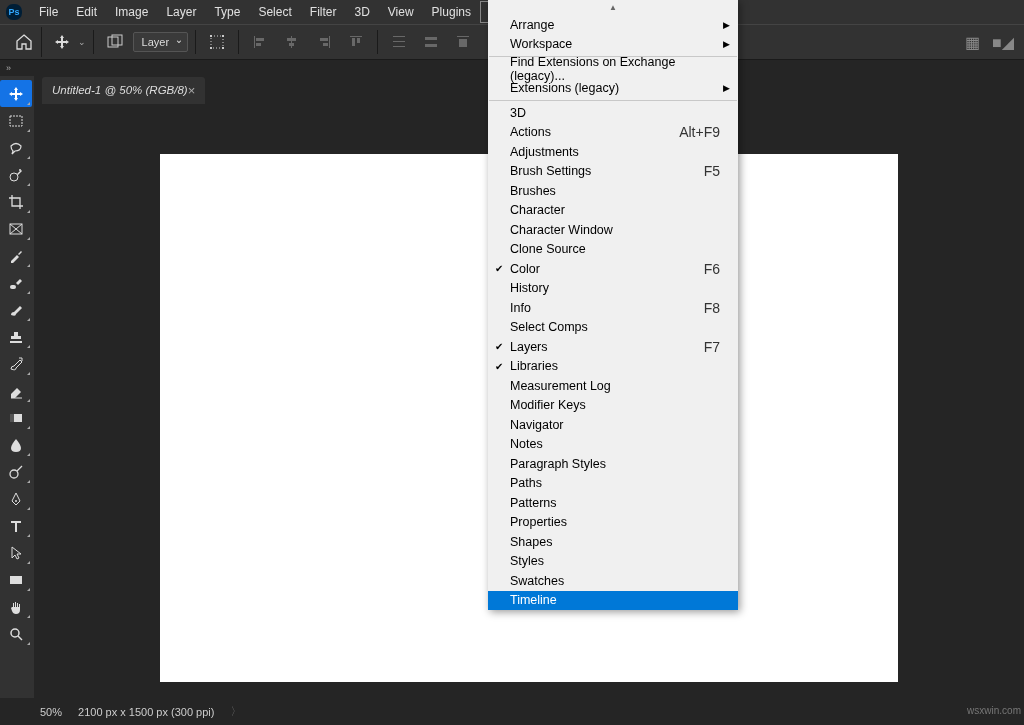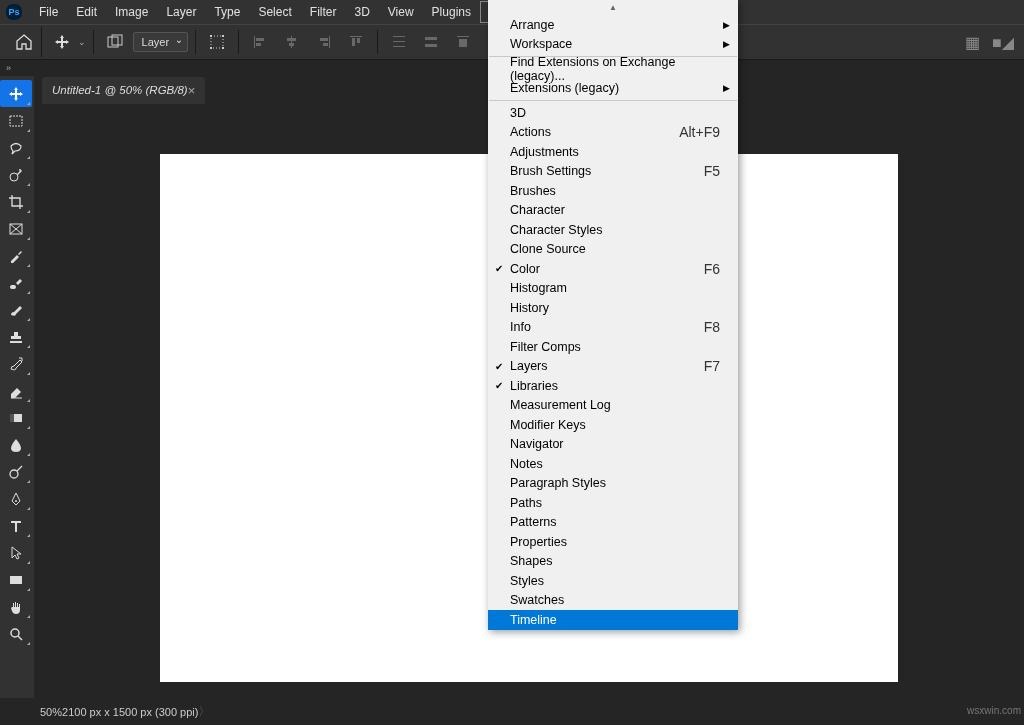--- a/index.html
+++ b/index.html
@@ -30,21 +30,21 @@
   .tool-btn.active { background: #1473e6; border-radius: 2px; }
   .tool-btn .tri { position: absolute; right: 2px; bottom: 2px; width: 0; height: 0; border-left: 3px solid transparent; border-bottom: 3px solid #aaa; }
   
   .canvas-area { flex: 1; background: #252525; display: flex; flex-direction: column; position: relative; }
   .doc-tabs { height: 28px; display: flex; align-items: center; padding-left: 8px; }
   .doc-tab { background: #323232; color: #ddd; font-size: 11.5px; padding: 6px 10px; display: flex; align-items: center; border-radius: 3px 3px 0 0; font-style: italic; }
   .doc-tab .close { font-style: normal; color: #aaa; font-size: 13px; cursor: pointer; }
   .canvas-viewport { flex: 1; display: flex; align-items: flex-start; justify-content: center; padding-top: 50px; overflow: hidden; }
   .canvas { width: 738px; height: 528px; background: #fff; }
   
-  .statusbar { height: 27px; background: #252525; display: flex; align-items: center; font-size: 11px; color: #ccc; padding-left: 40px; }
+  .statusbar { height: 27px; background: #252525; display: flex; align-items: center; font-size: 11px; color: #ccc; padding-left: 40px; gap: 16px; }
   .status-sep { color: #666; }
   
   
   .dropdown { position: absolute; left: 488px; top: 0; width: 250px; background: #f0f0f0; box-shadow: 2px 2px 8px rgba(0,0,0,0.4); font-size: 12.5px; color: #000; z-index: 100; }
   .dd-scroll { display: flex; justify-content: center; padding: 3px 0; color: #666; font-size: 8px; }
   .dd-row { display: flex; align-items: center; height: 19.5px; padding: 0 18px 0 22px; position: relative; cursor: pointer; }
   .dd-row.highlighted { background: #0078d7; color: #fff; }
   .dd-row .chk { position: absolute; left: 7px; font-size: 10px; }
   .dd-row .shortcut { margin-left: auto; color: #333; font-size: 14px; }
   .dd-row .arrow { position: absolute; right: 8px; font-size: 9px; }
@@ -355,42 +355,39 @@
       <span>Brush Settings</span>
       <span class="shortcut">F5</span>
     </div>
     <div class="dd-row">
       <span>Brushes</span>
     </div>
     <div class="dd-row">
       <span>Character</span>
     </div>
     <div class="dd-row">
-      <span>Character Styles</span>
+      <span>Character Window</span>
     </div>
     <div class="dd-row">
       <span>Clone Source</span>
     </div>
     <div class="dd-row">
       <span class="chk">✔</span>
       <span>Color</span>
       <span class="shortcut">F6</span>
     </div>
     <div class="dd-row">
-      <span>Histogram</span>
-    </div>
-    <div class="dd-row">
       <span>History</span>
     </div>
     <div class="dd-row">
       <span>Info</span>
       <span class="shortcut">F8</span>
     </div>
     <div class="dd-row">
-      <span>Filter Comps</span>
+      <span>Select Comps</span>
     </div>
     <div class="dd-row">
       <span class="chk">✔</span>
       <span>Layers</span>
       <span class="shortcut">F7</span>
     </div>
     <div class="dd-row">
       <span class="chk">✔</span>
       <span>Libraries</span>
     </div>

